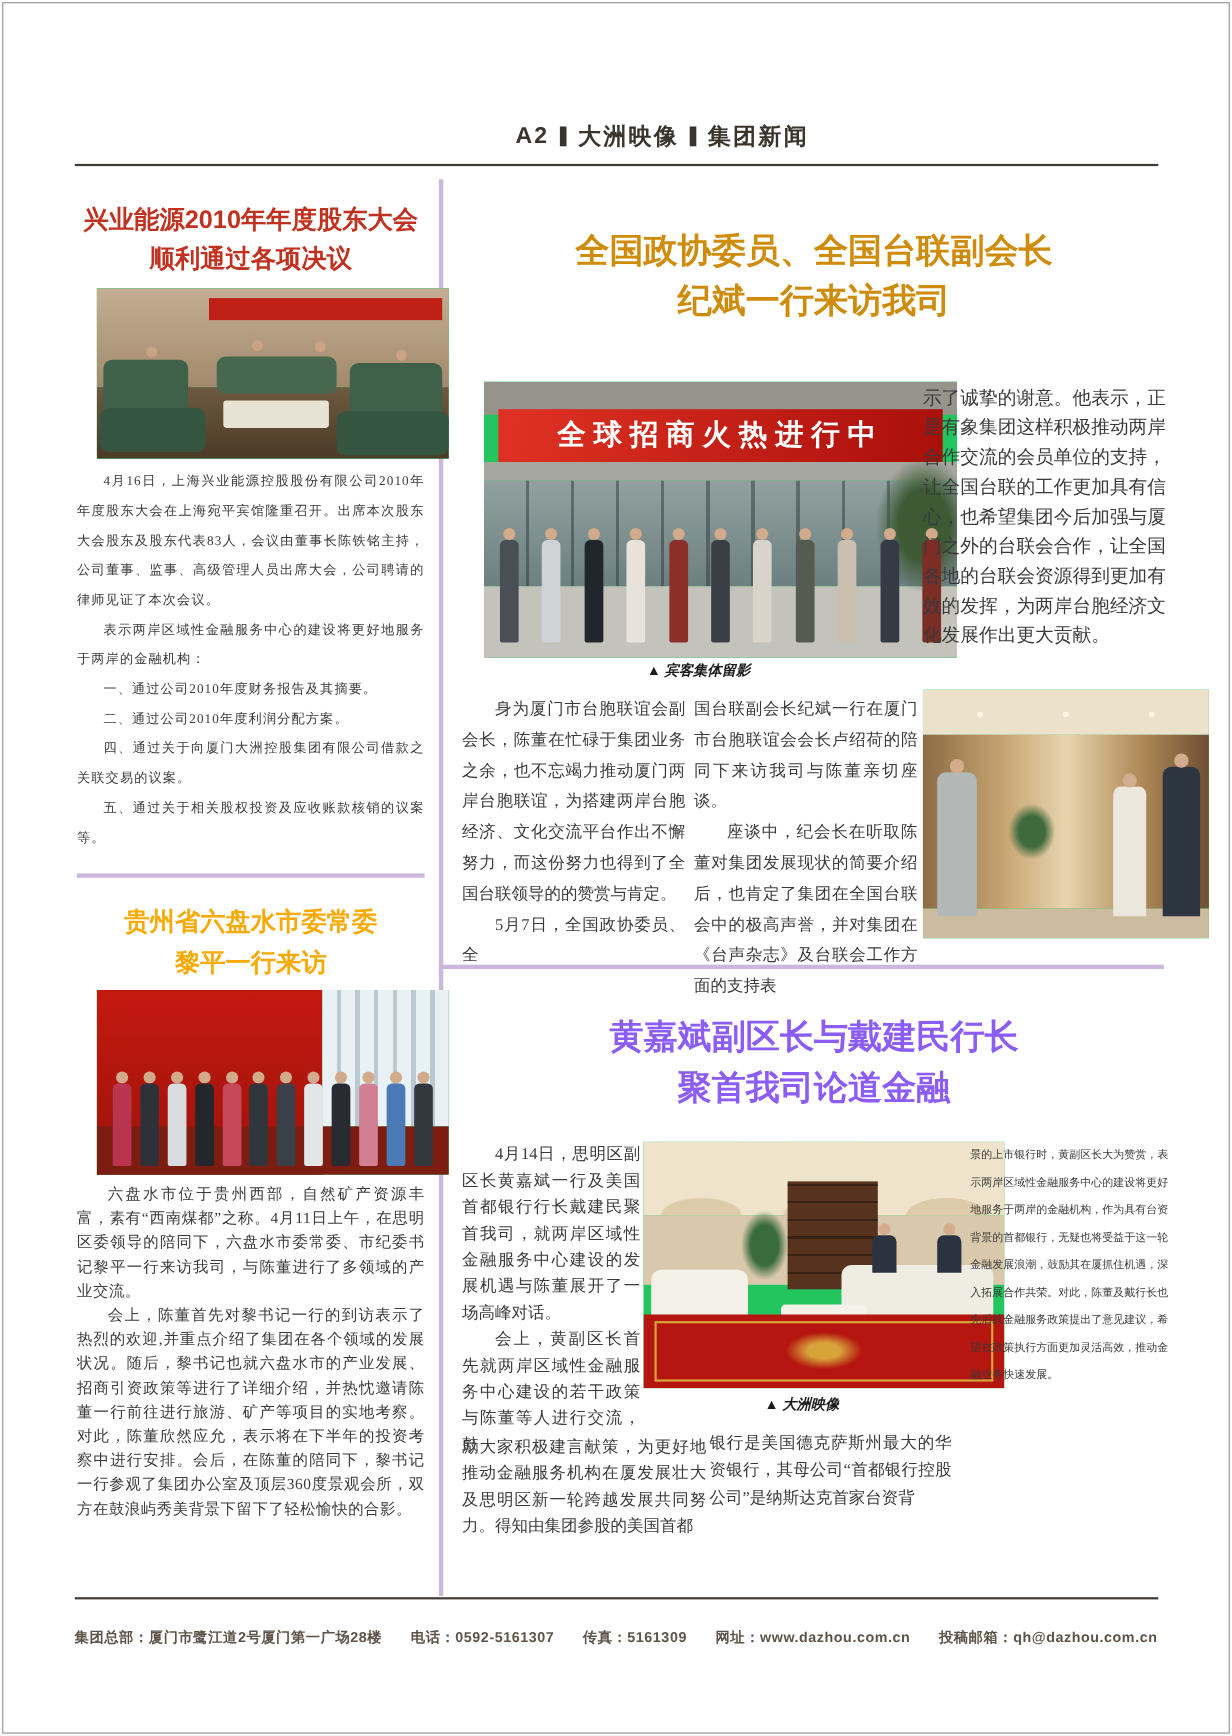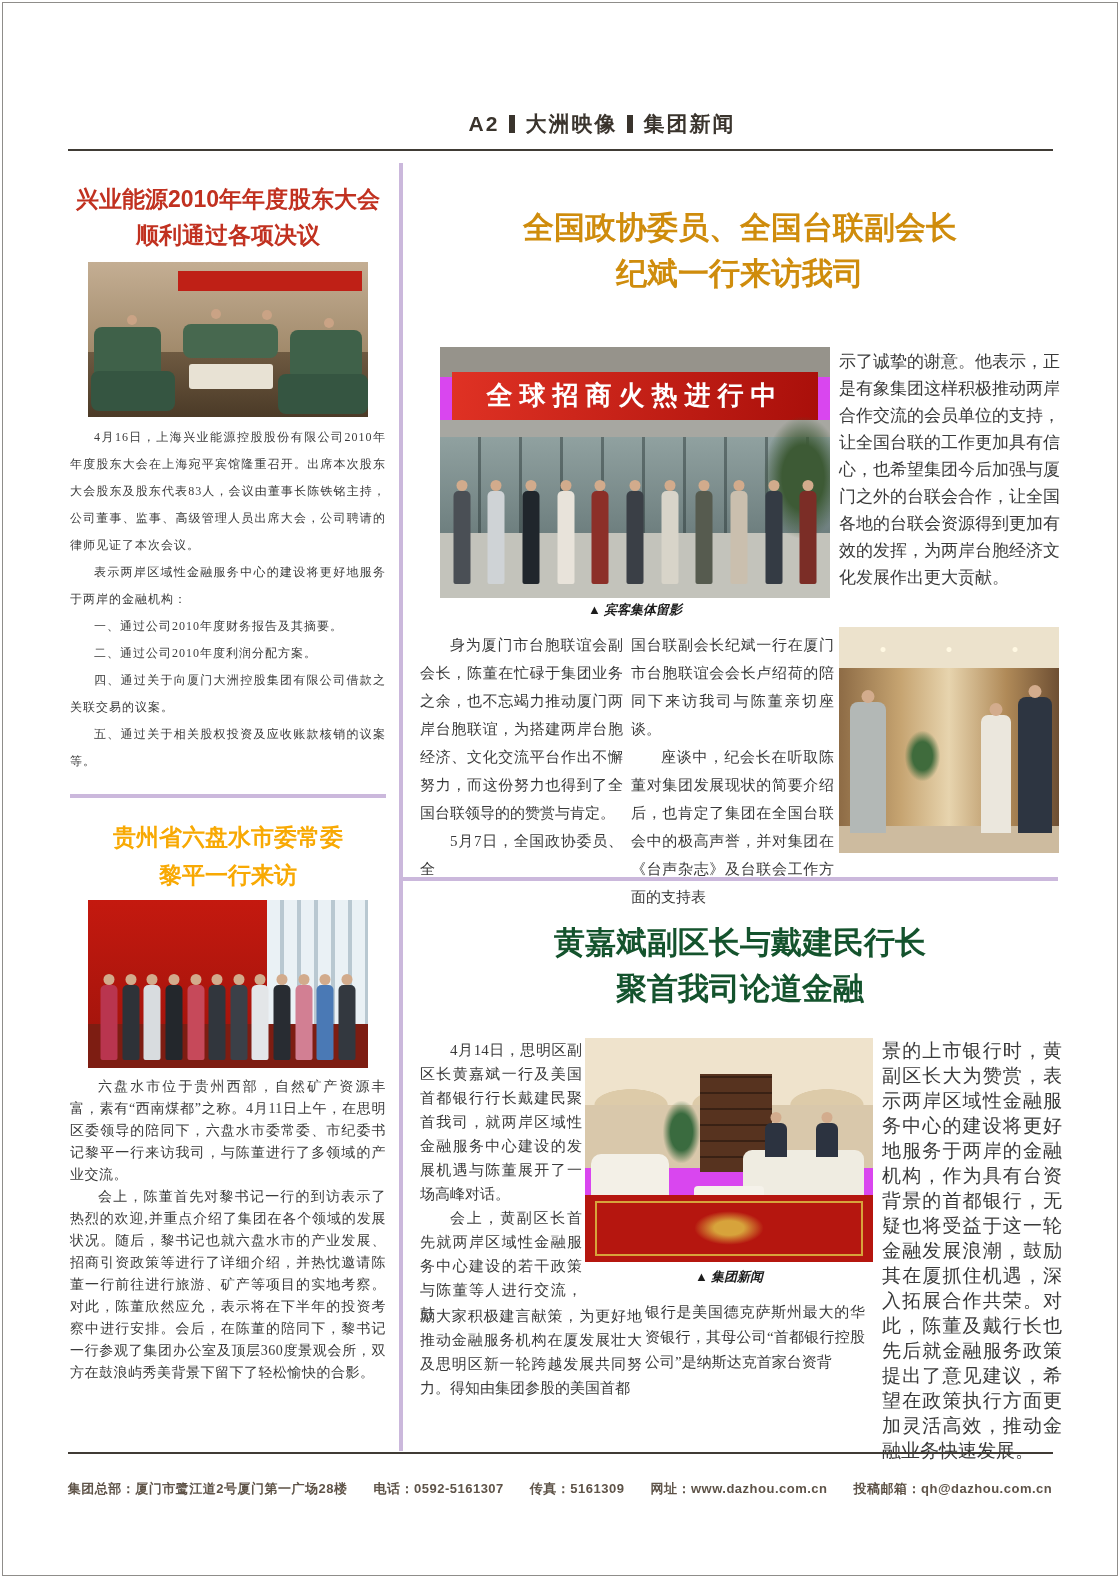--- a/index.html
+++ b/index.html
@@ -19,45 +19,45 @@
   .hsep{position:absolute;height:4px;background:#cbb8dc;}
   .hsep-left{left:70px;top:794px;width:316px;}
   .hsep-right{left:399px;top:877px;width:659px;}
 
   
   .headline{position:absolute;margin:0;text-align:center;font-weight:bold;}
   .headline .tl{display:block;}
   .t-energy{left:70px;top:181px;width:316px;font-size:23px;line-height:36px;color:#c13120;}
   .t-liupanshui{left:70px;top:818px;width:316px;font-size:23px;line-height:38px;color:#f8a903;}
   .t-taiwan{left:420px;top:205px;width:640px;font-size:31px;line-height:46px;color:#cf8c0c;}
-  .t-finance{left:420px;top:920px;width:640px;font-size:31px;line-height:46px;color:#14532d;text-align:center;}
+  .t-finance{left:420px;top:920px;width:640px;font-size:31px;line-height:46px;color:#8b5cf6;text-align:center;}
 
   
   .body,.col{position:absolute;color:#3a3a3a;text-align:justify;
              font-family:"Liberation Serif","DejaVu Serif",serif;}
   .body p,.col p{margin:0;}
   .ind{text-indent:2em;}
   .body-energy{left:70px;top:424px;width:316px;font-size:12px;line-height:27px;letter-spacing:1px;}
   .body-liupanshui{left:70px;top:1076px;width:316px;font-size:14px;line-height:22px;letter-spacing:0.5px;}
   .col-a1{left:420px;top:631px;width:203px;font-size:15px;line-height:28px;}
   .col-a2{left:631px;top:631px;width:203px;font-size:15px;line-height:28px;}
   .col-a3{left:839px;top:348px;width:221px;font-size:17px;line-height:27px;}
   .col-f1{left:420px;top:1038px;width:162px;font-size:15px;line-height:24px;}
   .col-f1b{left:420px;top:1304px;width:222px;font-size:15px;line-height:24px;}
   .col-f2b{left:645px;top:1300px;width:220px;font-size:15px;line-height:25px;}
-  .col-f3{left:882px;top:1038px;width:180px;font-size:19px;line-height:25px;}
+  .col-f3{left:882px;top:1038px;width:180px;font-size:10px;line-height:25px;}
 
   
   .caption{position:absolute;text-align:center;font-family:"Liberation Serif","DejaVu Serif",serif;
            font-style:italic;font-weight:bold;font-size:13px;color:#1c1c1c;}
   .cap-a{left:440px;top:601px;width:390px;}
   .cap-c{left:585px;top:1268px;width:288px;}
 
   
-  .photo{position:absolute;overflow:hidden;background:#d946ef;}
+  .photo{position:absolute;overflow:hidden;background:#22c55e;padding-left:40px;}
   .photo *{position:absolute;}
   .photo1{left:88px;top:262px;width:280px;height:155px;}
   .ph1-wall{inset:0 0 42% 0;background:linear-gradient(180deg,#c4ae93,#a18a6b);}
   .ph1-banner{top:6%;left:32%;width:66%;height:13%;background:#bf2016;}
   .ph1-floor{inset:58% 0 0 0;background:linear-gradient(180deg,#6e5a41,#4b3a27);}
   .ph1-sofa{background:#3f6149;border-radius:8px;}
   .ph1-sofa.s1{left:2%;top:42%;width:24%;height:34%;}
   .ph1-sofa.s2{left:1%;top:70%;width:30%;height:26%;background:#355541;}
   .ph1-sofa.s3{right:2%;top:44%;width:26%;height:32%;}
   .ph1-sofa.s4{right:0;top:72%;width:32%;height:26%;background:#355541;}
@@ -271,21 +271,21 @@
     <div class="phc-wall"></div>
     <div class="phc-screen"></div>
     <div class="phc-plant"></div>
     <div class="phc-sofa-l"></div>
     <div class="phc-couch-r"></div>
     <div class="phc-sit p1"></div>
     <div class="phc-sit p2"></div>
     <div class="phc-table"></div>
     <div class="phc-carpet"></div>
   </div>
-  <div class="caption cap-c">▲ 集团新闻</div>
+  <div class="caption cap-c">▲ 大洲映像</div>
   <div class="col col-f1b">
     <p>励大家积极建言献策，为更好地推动金融服务机构在厦发展壮大及思明区新一轮跨越发展共同努力。得知由集团参股的美国首都</p>
   </div>
   <div class="col col-f2b">
     <p>银行是美国德克萨斯州最大的华资银行，其母公司“首都银行控股公司”是纳斯达克首家台资背</p>
   </div>
   <div class="col col-f3">
     <p>景的上市银行时，黄副区长大为赞赏，表示两岸区域性金融服务中心的建设将更好地服务于两岸的金融机构，作为具有台资背景的首都银行，无疑也将受益于这一轮金融发展浪潮，鼓励其在厦抓住机遇，深入拓展合作共荣。对此，陈董及戴行长也先后就金融服务政策提出了意见建议，希望在政策执行方面更加灵活高效，推动金融业务快速发展。</p>
   </div>
 

